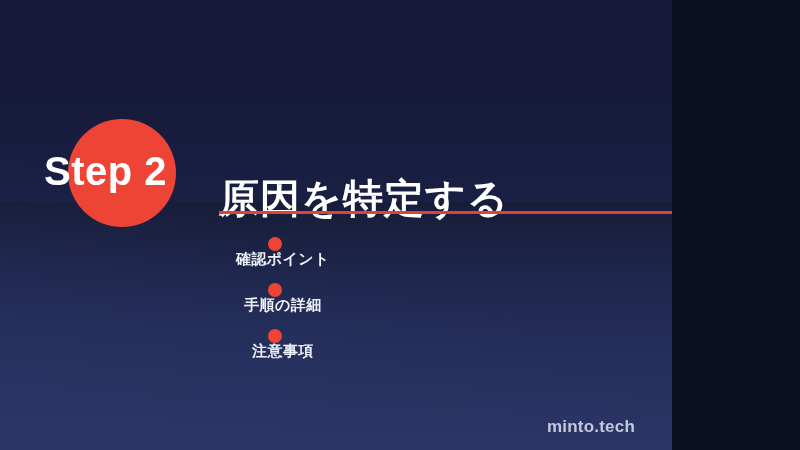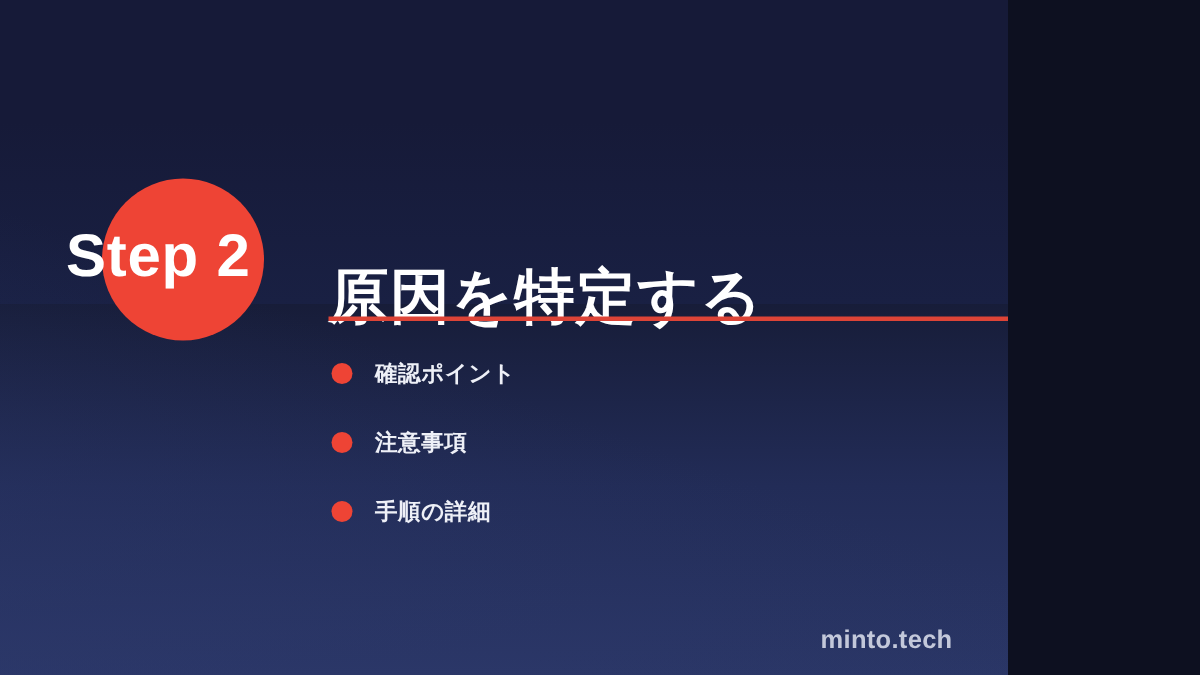--- a/index.html
+++ b/index.html
@@ -86,20 +86,21 @@
     z-index: 2;
     margin: 0;
     padding: 0;
     list-style: none;
   }
   .bullet-row {
     display: flex;
     align-items: center;
     height: 24px;
     margin-bottom: 22px;
+    flex-direction: column;
   }
   .bullet-row:last-child { margin-bottom: 0; }
 
   .bullet-dot {
     width: 14px;
     height: 14px;
     border-radius: 50%;
     background: #ee4435;
     flex: 0 0 auto;
   }
@@ -138,23 +139,23 @@
 
   <div class="rule"></div>
 
   <ul class="bullets">
     <li class="bullet-row">
       <span class="bullet-dot"></span>
       <span class="bullet-text">確認ポイント</span>
     </li>
     <li class="bullet-row">
       <span class="bullet-dot"></span>
-      <span class="bullet-text">注意事項</span>
+      <span class="bullet-text">手順の詳細</span>
     </li>
     <li class="bullet-row">
       <span class="bullet-dot"></span>
-      <span class="bullet-text">手順の詳細</span>
+      <span class="bullet-text">注意事項</span>
     </li>
   </ul>
 
   <div class="watermark">minto.tech</div>
 
 </div>
 
 </body></html>

